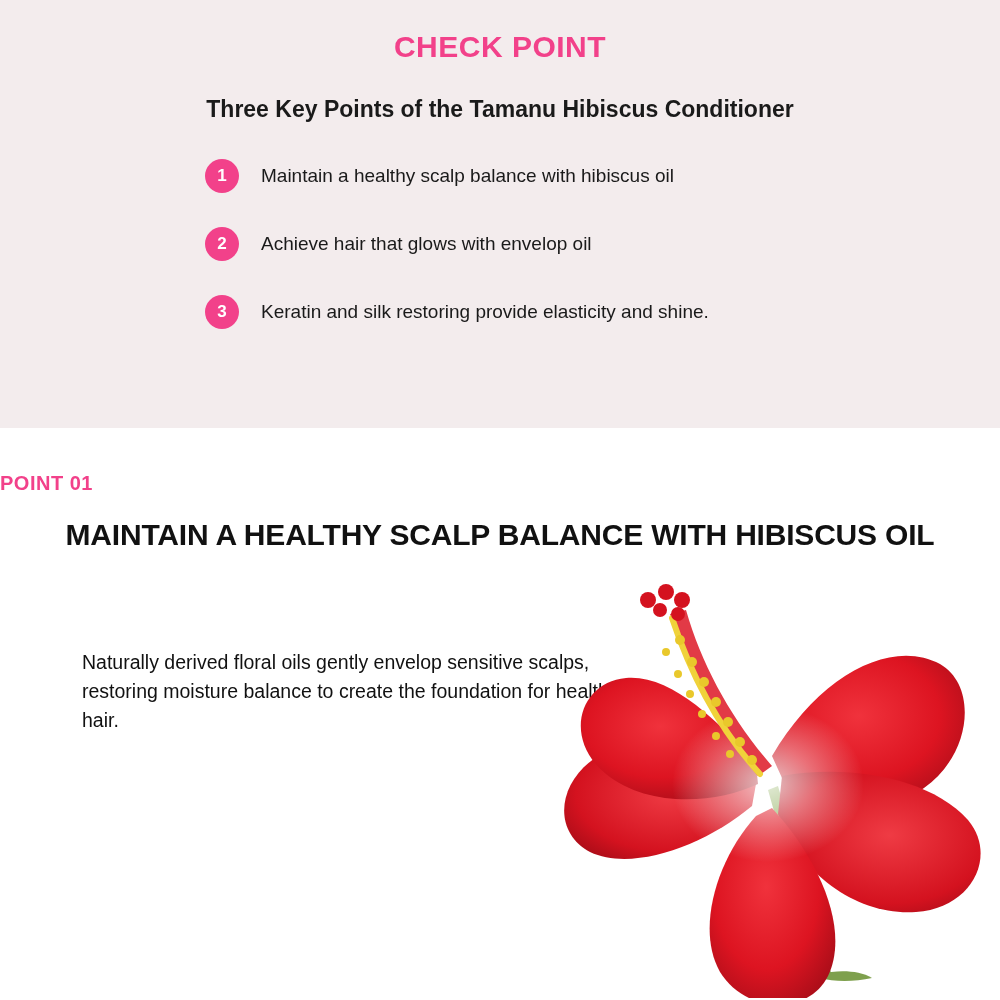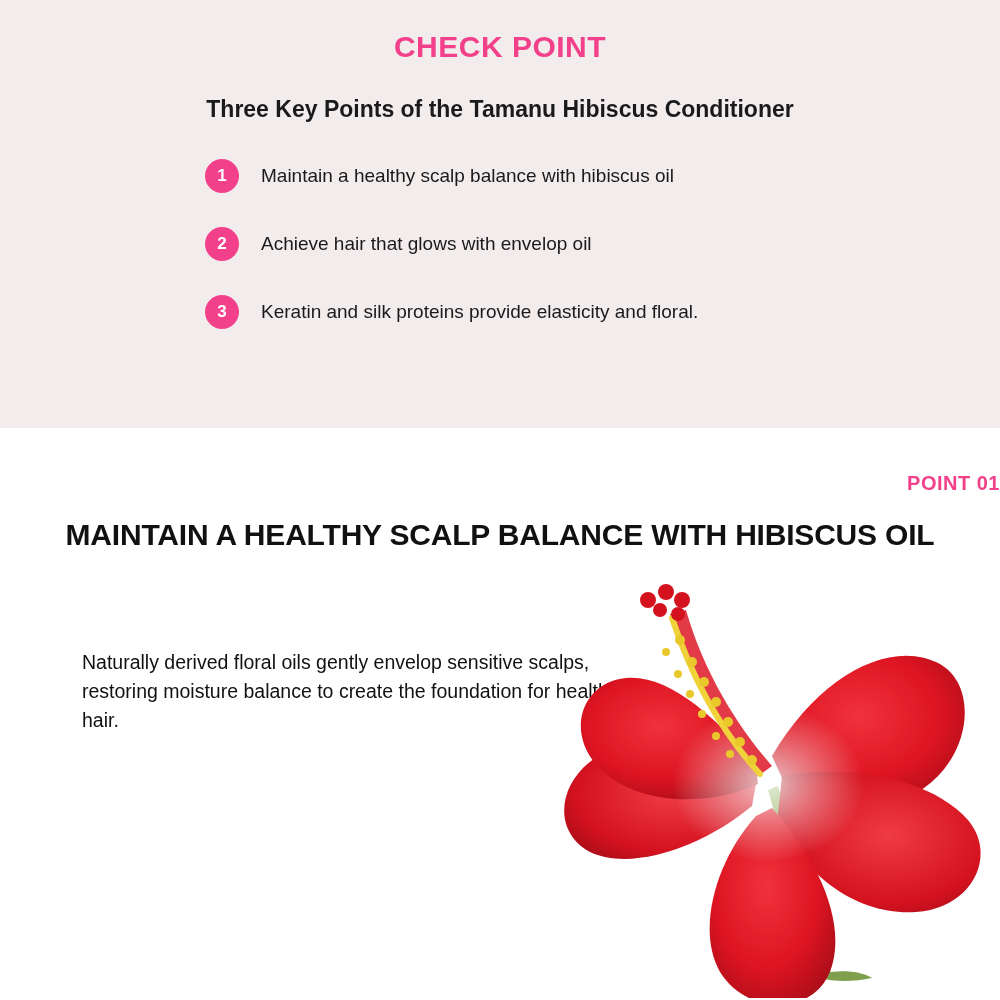--- a/index.html
+++ b/index.html
@@ -75,21 +75,21 @@
   .point-section {
     position: absolute;
     left: 0;
     top: 428px;
     width: 1000px;
     height: 572px;
     background: #ffffff;
     overflow: hidden;
   }
   .section-eyebrow {
-    text-align: right;
+    text-align: left;
     color: #f2418a;
     font-size: 20px;
     font-weight: bold;
     letter-spacing: 0.5px;
     padding-top: 44px;
   }
   .section-heading {
     text-align: center;
     color: #111111;
     font-size: 30px;
@@ -133,21 +133,21 @@
       <div class="point-row">
         <div class="point-badge">1</div>
         <div class="point-text">Maintain a healthy scalp balance with hibiscus oil</div>
       </div>
       <div class="point-row">
         <div class="point-badge">2</div>
         <div class="point-text">Achieve hair that glows with envelop oil</div>
       </div>
       <div class="point-row">
         <div class="point-badge">3</div>
-        <div class="point-text">Keratin and silk proteins provide elasticity and floral.</div>
+        <div class="point-text">Keratin and silk restoring provide elasticity and shine.</div>
       </div>
     </div>
   </section>
 
   <section class="point-section">
     <div class="section-eyebrow">POINT 01</div>
     <h2 class="section-heading">MAINTAIN A HEALTHY SCALP BALANCE WITH HIBISCUS OIL</h2>
     <p class="section-body">Naturally derived floral oils gently envelop sensitive scalps, restoring moisture balance to create the foundation for healthy hair.</p>
 
     <div class="flower-wrap">

